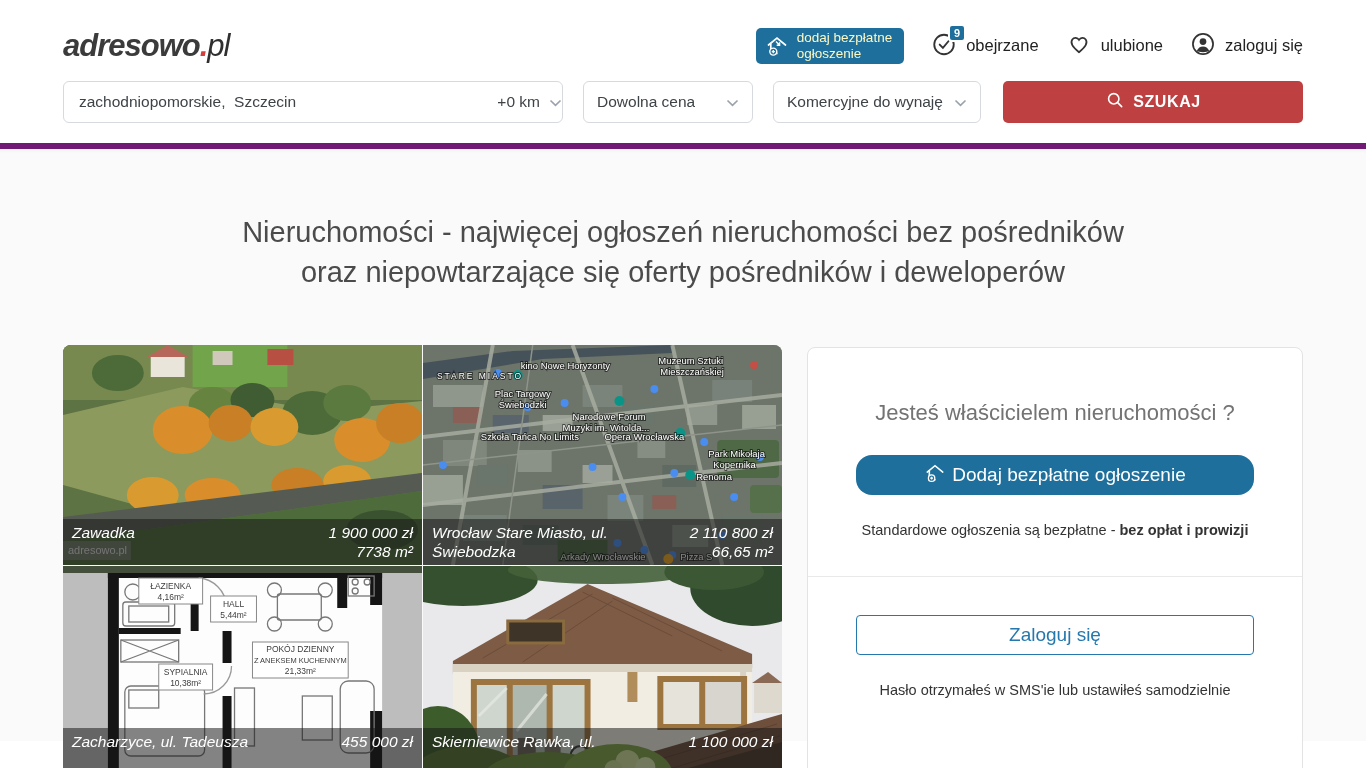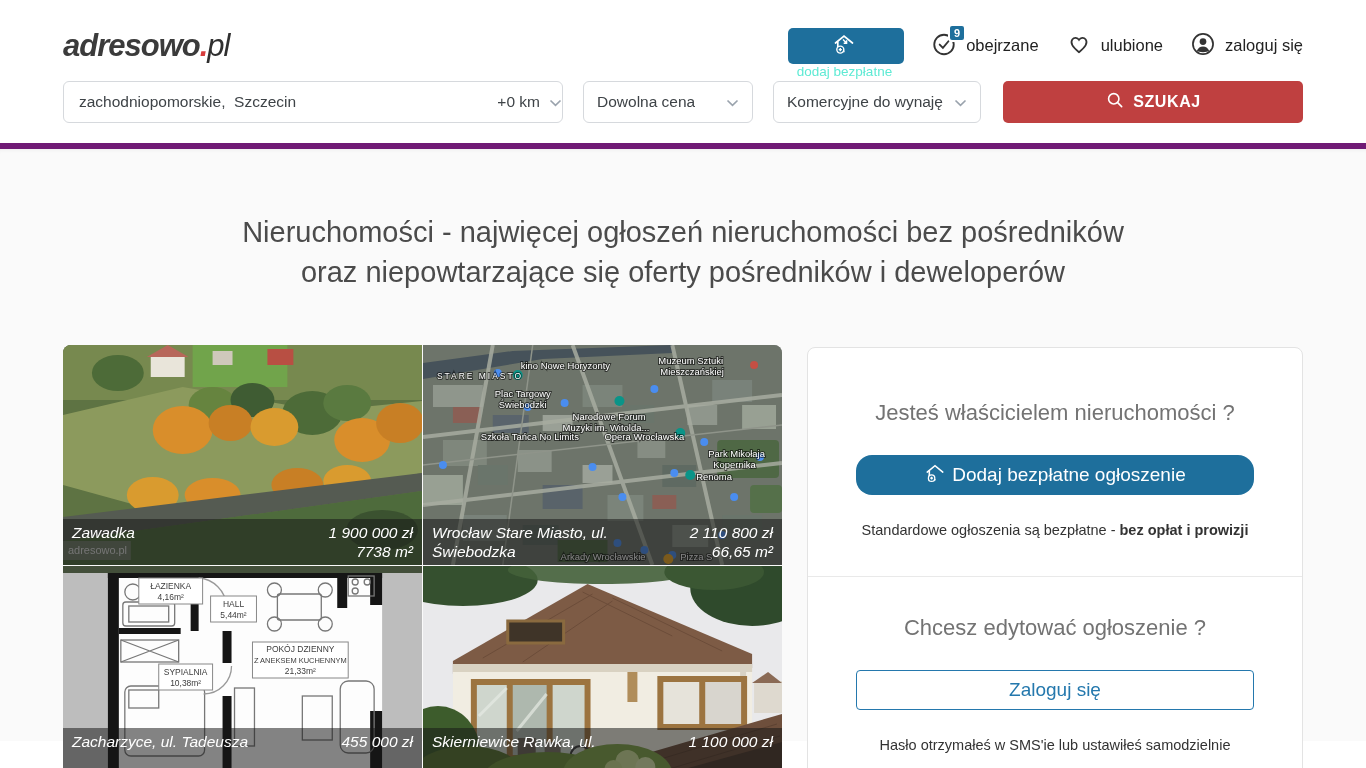--- a/index.html
+++ b/index.html
@@ -7,23 +7,23 @@
   body { font-family: "Liberation Sans", sans-serif; background: #fff; color: #333; }
 
   
   .topbar { display: flex; justify-content: space-between; align-items: center;
             padding: 25px 63px 0; height: 66px; background: #fff; }
   .logo { font-style: italic; font-size: 31px; letter-spacing: -1px; cursor: pointer; white-space: nowrap; }
   .logo .lg-main { font-weight: 700; color: #3b3b3b; }
   .logo .lg-dot  { font-weight: 700; color: #d63c3c; }
   .logo .lg-pl   { font-weight: 400; color: #2f2f2f; }
   .topnav { display: flex; align-items: center; }
-  .btn-add { display: flex; align-items: center; gap: 8px; background: #1e6f9c; color: #5eead4;
+  .btn-add { display: flex; align-items: center; gap: 8px; background: #1e6f9c; color: #fef9c3;
              border: none; border-radius: 5px; padding: 4px 12px 4px 9px; height: 36px;
-             font-family: inherit; font-size: 13.5px; line-height: 15.5px; text-align: left; cursor: pointer; flex-direction: column; }
+             font-family: inherit; font-size: 13.5px; line-height: 15.5px; text-align: left; cursor: pointer; }
   .nav-item { display: flex; align-items: center; gap: 9px; margin-left: 27px;
               font-size: 16.5px; color: #222; cursor: pointer; }
   .icon-wrap { position: relative; display: inline-flex; }
   .badge { position: absolute; top: -7px; right: -9px; background: #1e6f9c; color: #fff;
            font-size: 11px; font-weight: 700; padding: 1px 4px; border-radius: 4px;
            border: 2px solid #fff; line-height: 12px; }
 
   
   .searchbar { display: flex; gap: 20px; padding: 0 63px; margin-top: 15px; height: 42px; }
   .field { display: flex; align-items: center; border: 1px solid #d6d9dd; border-radius: 6px;
@@ -450,19 +450,18 @@
               <circle cx="8.3" cy="17.6" r="3.5" fill="#1e6f9c" stroke="#fff" stroke-width="1.4"></circle>
               <path d="M8.3 16 v3.2 M6.7 17.6 h3.2" stroke="#fff" stroke-width="1.4"></path>
             </svg>
           </span>
           <span>Dodaj bezpłatne ogłoszenie</span>
         </button>
         <p class="note"><span>Standardowe ogłoszenia są bezpłatne - </span><b>bez opłat i prowizji</b></p>
       </div>
       <div class="divider"></div>
       <div class="side-section second">
-        <h2 class="side-title">Chcesz edytować ogłoszenie ?</h2>
         <button class="btn-outline">Zaloguj się</button>
         <p class="note">Hasło otrzymałeś w SMS'ie lub ustawiłeś samodzielnie</p>
       </div>
     </aside>
   </div>
 </main>
 
 </body></html>

